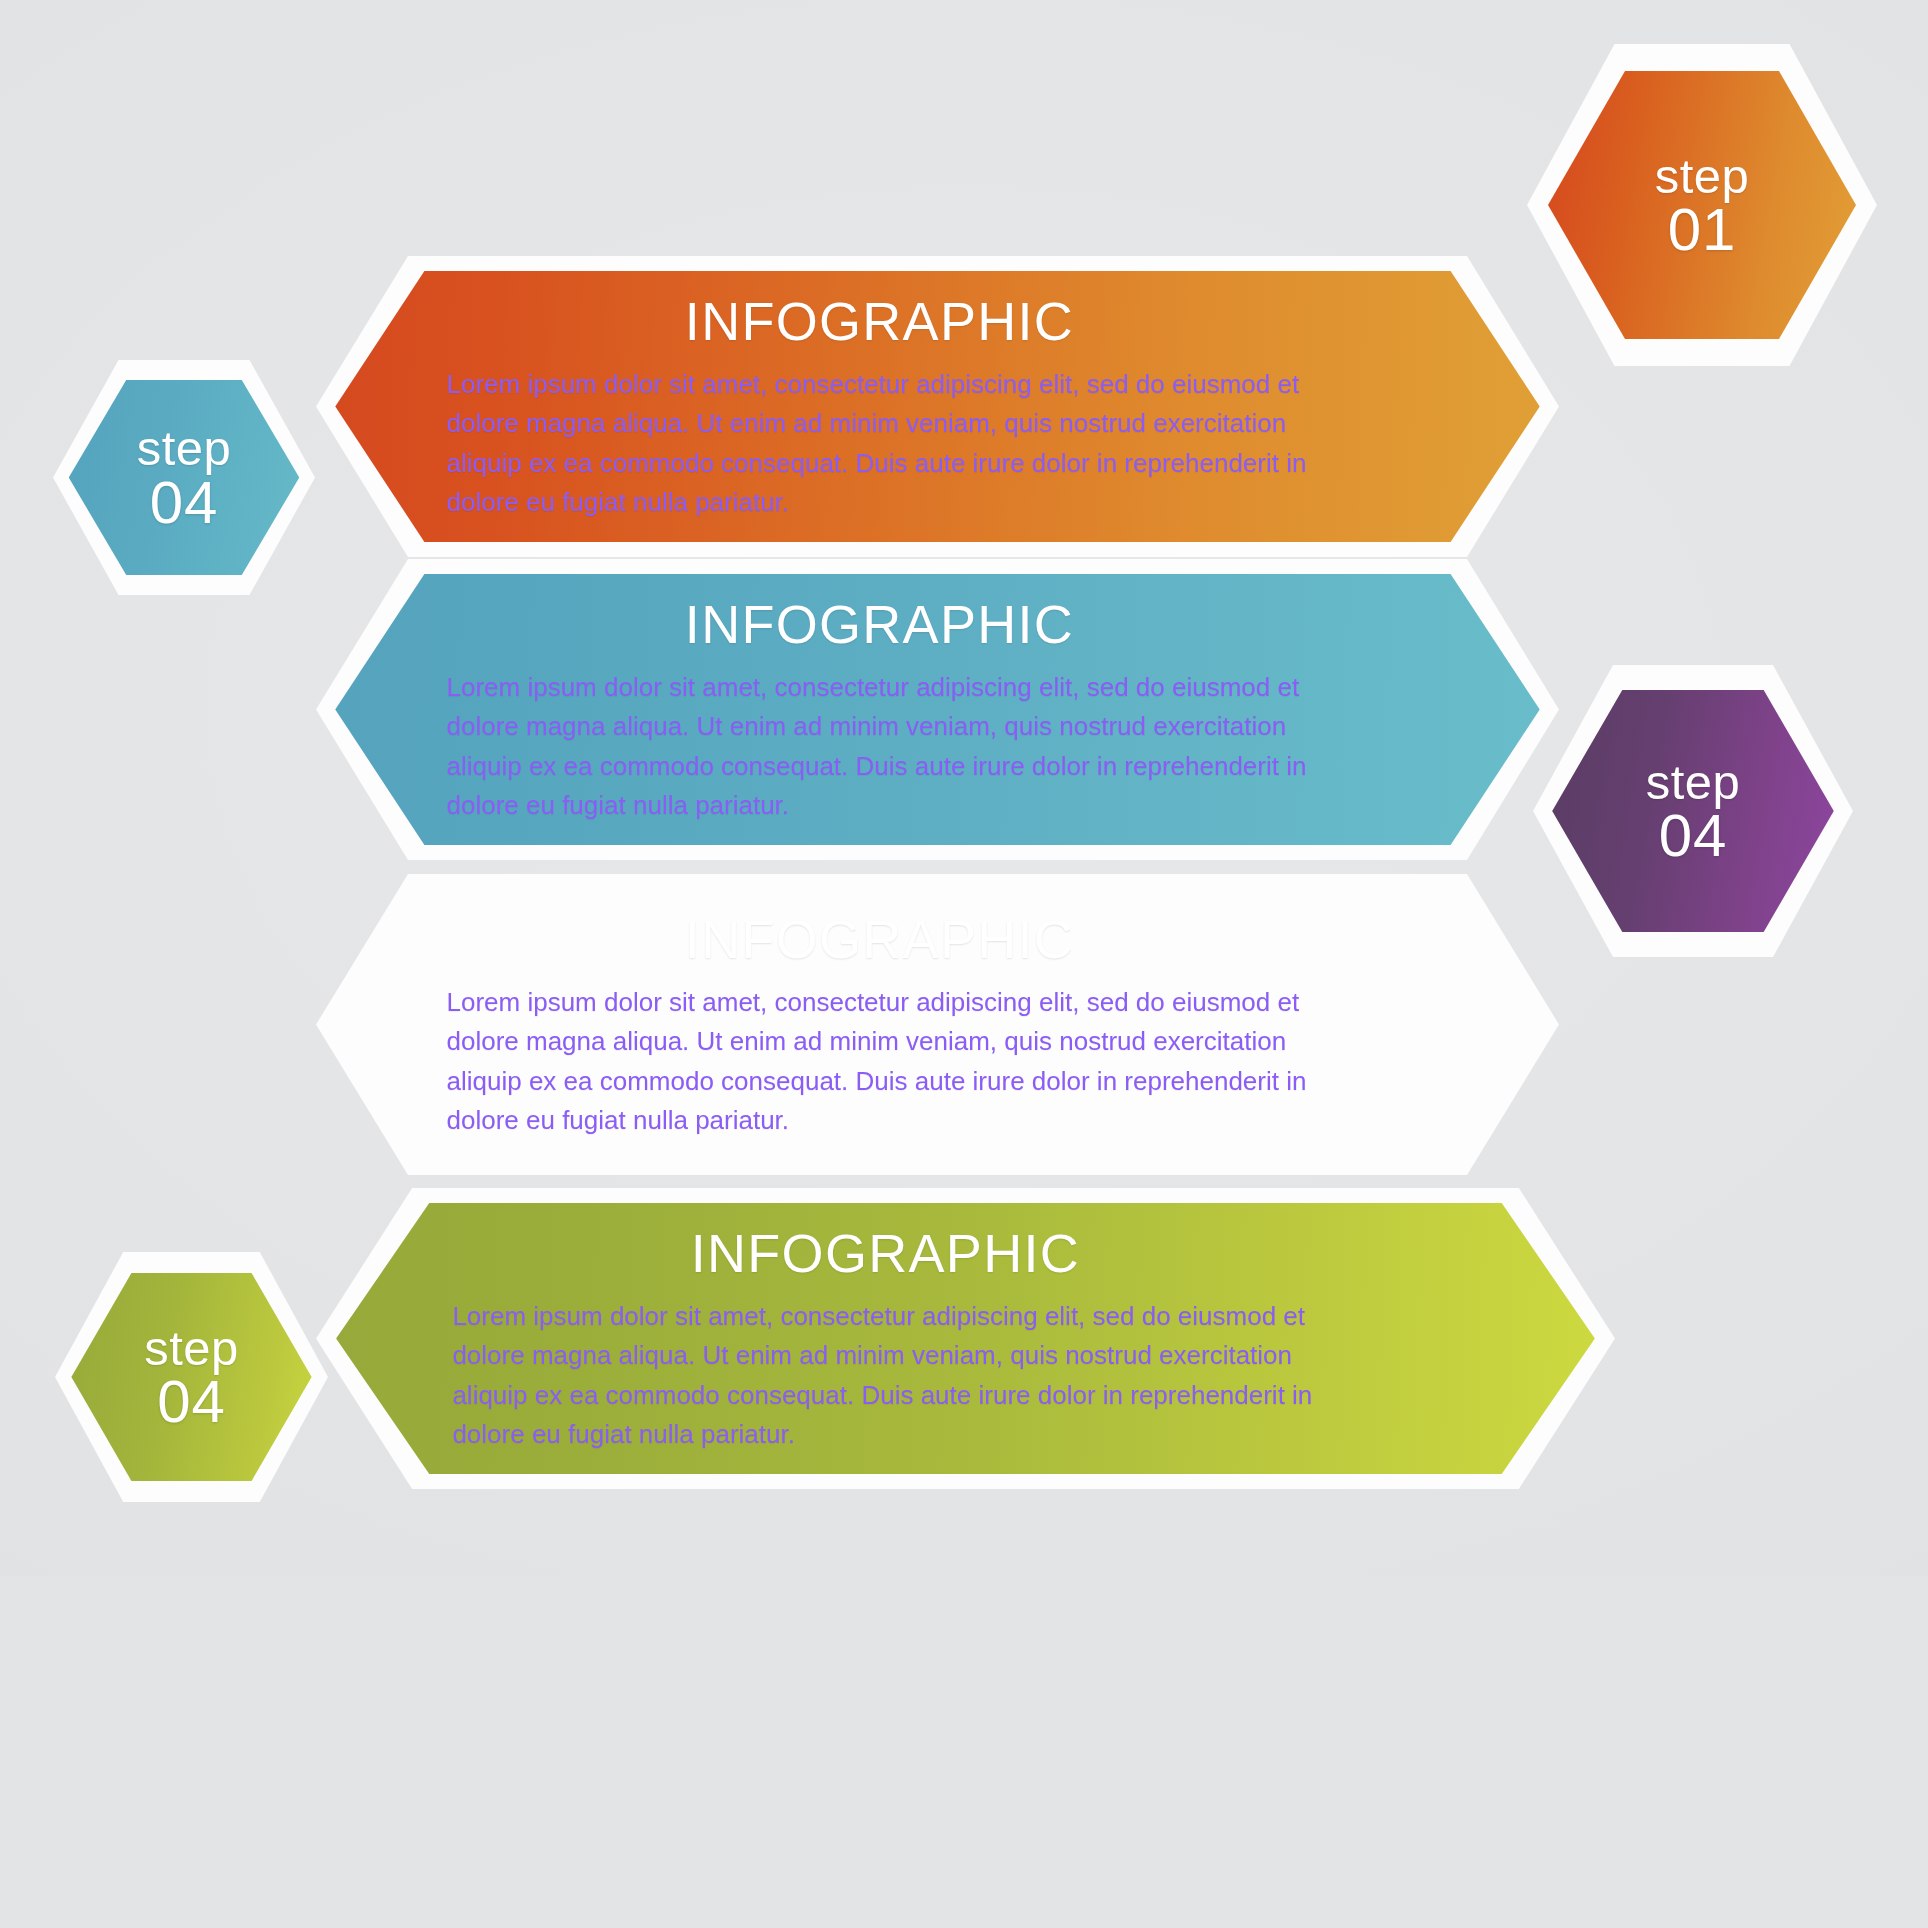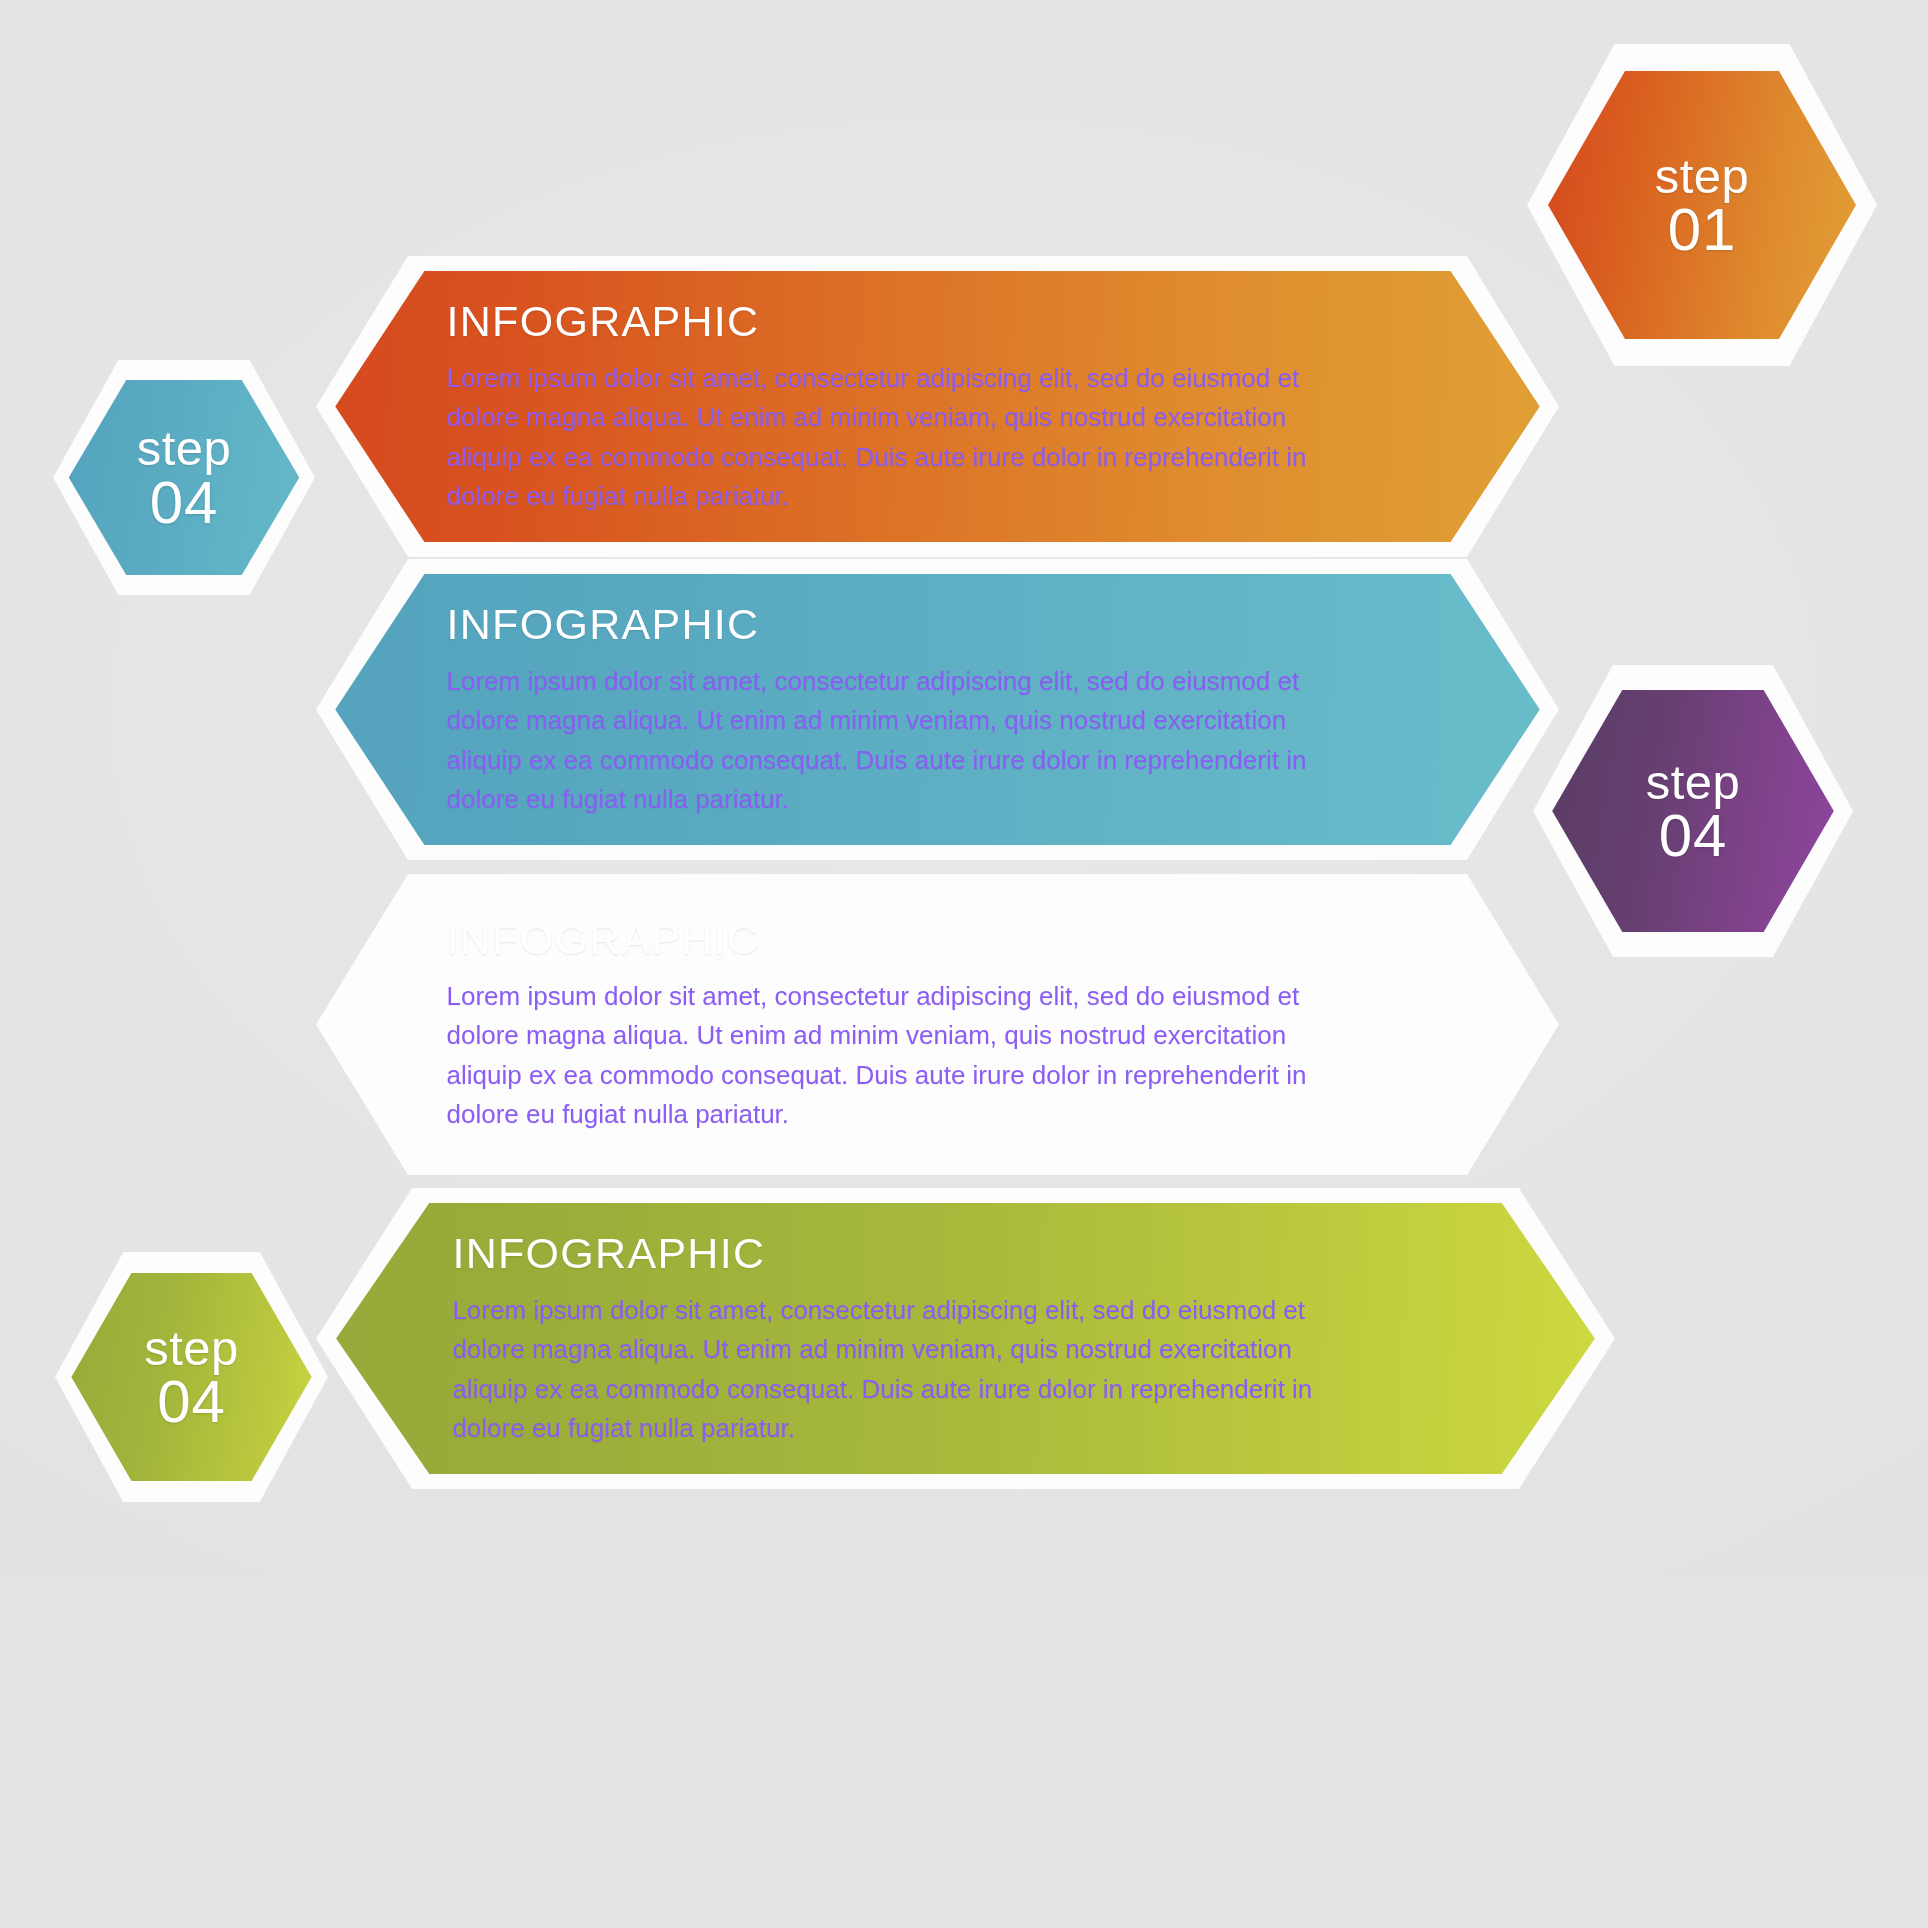--- a/index.html
+++ b/index.html
@@ -77,25 +77,26 @@
     clip-path: polygon(0% 50%, 7.4% 0%, 92.6% 0%, 100% 50%, 92.6% 100%, 7.4% 100%);
   }
   .banner-text {
     position: absolute;
     left: 10.5%;
     top: 50%;
     transform: translateY(-50%);
   }
   .banner-title {
     color: #ffffff;
-    font-size: 43px;
+    font-size: 54px;
     font-weight: 400;
     letter-spacing: 1.3px;
     margin: 0 0 13px 0;
     text-shadow: 0 0.9px 1.9px rgba(0,0,0,0.10);
+    text-align: center;
   }
   .banner-body {
     color: #8b5cf6;
     font-size: 26px;
     line-height: 1.52;
     font-weight: 400;
     margin: 0;
     max-width: 866px;
     text-shadow: 0 0.9px 0.9px rgba(0,0,0,0.06);
   }

